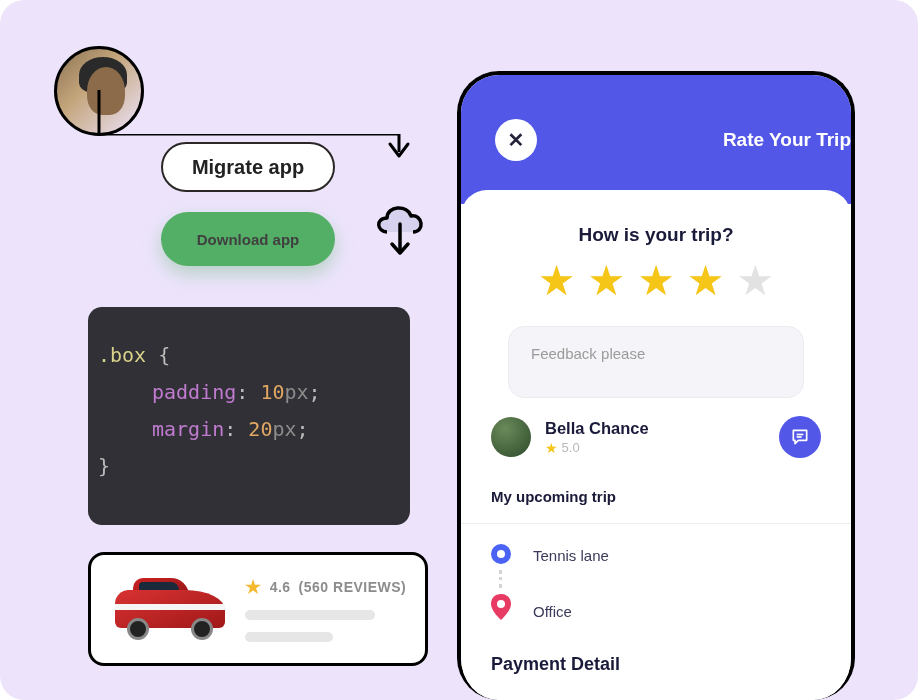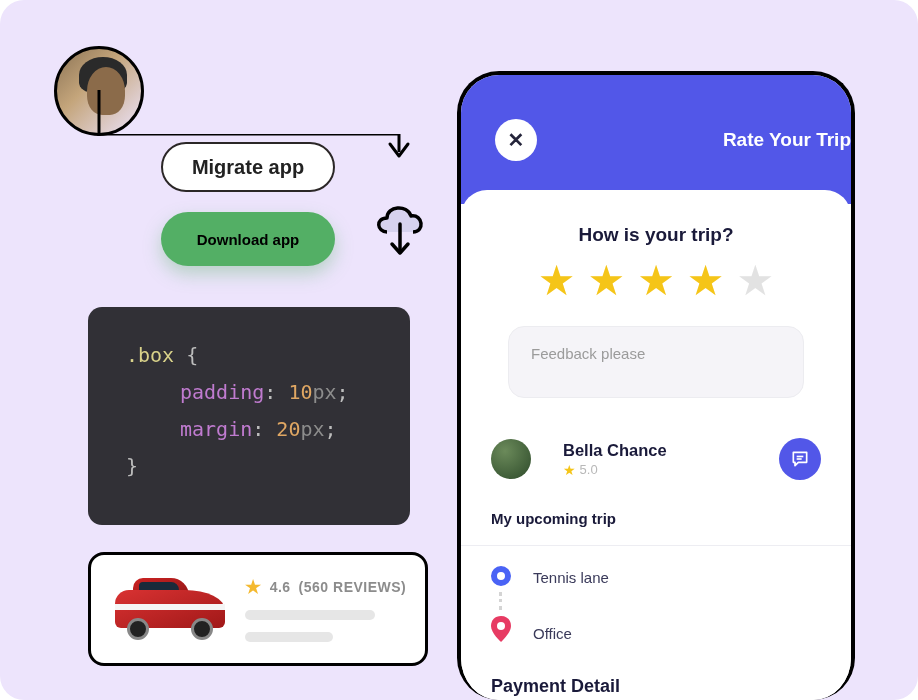--- a/index.html
+++ b/index.html
@@ -72,40 +72,40 @@
   position: absolute;
   top: 212px; left: 161px;
   width: 174px; height: 54px;
   background: #53AF65;
   border-radius: 30px;
   display: flex;
   align-items: center;
   justify-content: center;
   font-weight: 700;
   font-size: 15px;
-  color: #000000;
+  color: #404040;
   cursor: pointer;
   box-shadow: 0 8px 18px rgba(83,175,101,0.35);
 }
 
 
 .cloud-dl {
   position: absolute;
   top: 196px; left: 367px;
   width: 66px; height: 66px;
 }
 
 
 .code-block {
   position: absolute;
   top: 307px; left: 88px;
   width: 322px; height: 218px;
   background: #313036;
   border-radius: 14px;
-  padding: 30px 38px;
+  padding: 30px 10px;
   font-family: 'Menlo', 'Consolas', monospace;
   font-size: 20px;
   line-height: 1.85;
   white-space: pre;
 }
 .code-sel { color: #d9d28a; }
 .code-brace { color: #bdbdbd; }
 .code-prop { color: #c07bd0; }
 .code-colon { color: #bdbdbd; }
 .code-num { color: #e0a763; }
@@ -264,22 +264,22 @@
   background: #f5f4f8;
   border: 1px solid #ececf0;
   border-radius: 16px;
   padding: 18px 22px;
   color: #9b9b9b;
   font-size: 15px;
 }
 .driver-row {
   display: flex;
   align-items: center;
-  margin-top: 40px;
-  gap: 32px;
+  margin-top: 18px;
+  gap: 14px;
   justify-content: space-between;
 }
 .driver-avatar {
   width: 40px; height: 40px;
   border-radius: 50%;
   background: radial-gradient(circle at 35% 30%, #6b8a5a 0%, #2d4a2a 100%);
   flex-shrink: 0;
 }
 .driver-info { flex: 1; }
 .driver-name {

